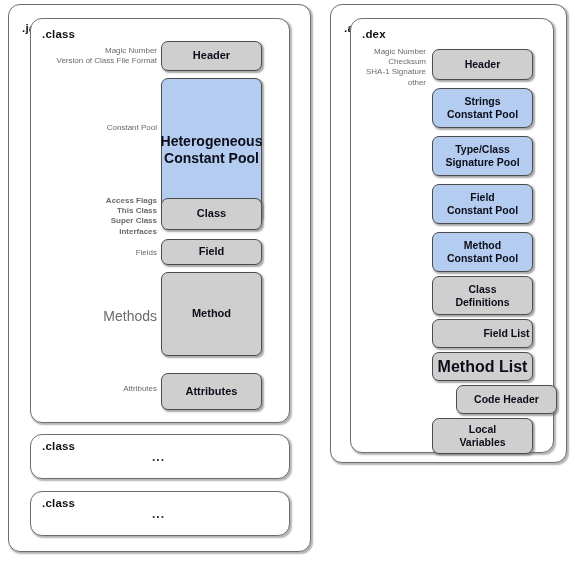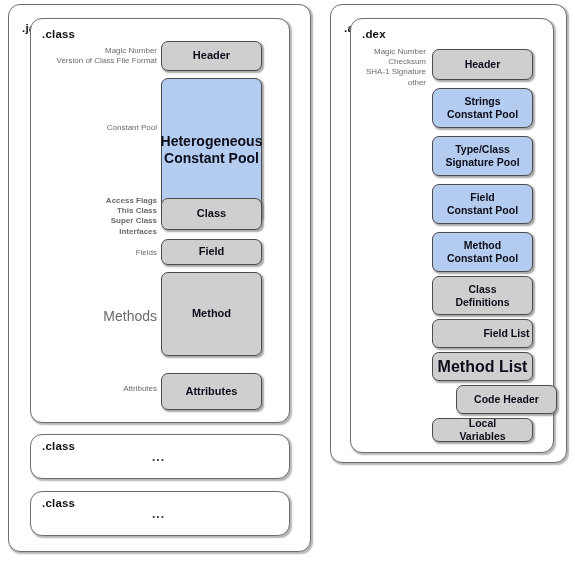--- a/index.html
+++ b/index.html
@@ -139,16 +139,16 @@
 Signature Pool</div>
   <div class="box blue" style="left:432px; top:184px; width:101px; height:40px; font-size:10.5px;">Field
 Constant Pool</div>
   <div class="box blue" style="left:432px; top:232px; width:101px; height:40px; font-size:10.5px;">Method
 Constant Pool</div>
   <div class="box gray" style="left:432px; top:276px; width:101px; height:39px; font-size:10.5px;">Class
 Definitions</div>
   <div class="box gray" style="left:432px; top:319px; width:101px; height:29px; font-size:10.5px;padding-left:48px;">Field List</div>
   <div class="box gray" style="left:432px; top:352px; width:101px; height:29px; font-size:16px;">Method List</div>
   <div class="box gray" style="left:432px; top:385px; width:101px; height:29px; font-size:10.5px;margin-left:24px;">Code Header</div>
-  <div class="box gray" style="left:432px; top:418px; width:101px; height:24px; font-size:10.5px;">Local
+  <div class="box gray" style="left:432px; top:418px; width:101px; height:36px; font-size:10.5px;">Local
 Variables</div>
 
 </div>
 
 </body></html>

